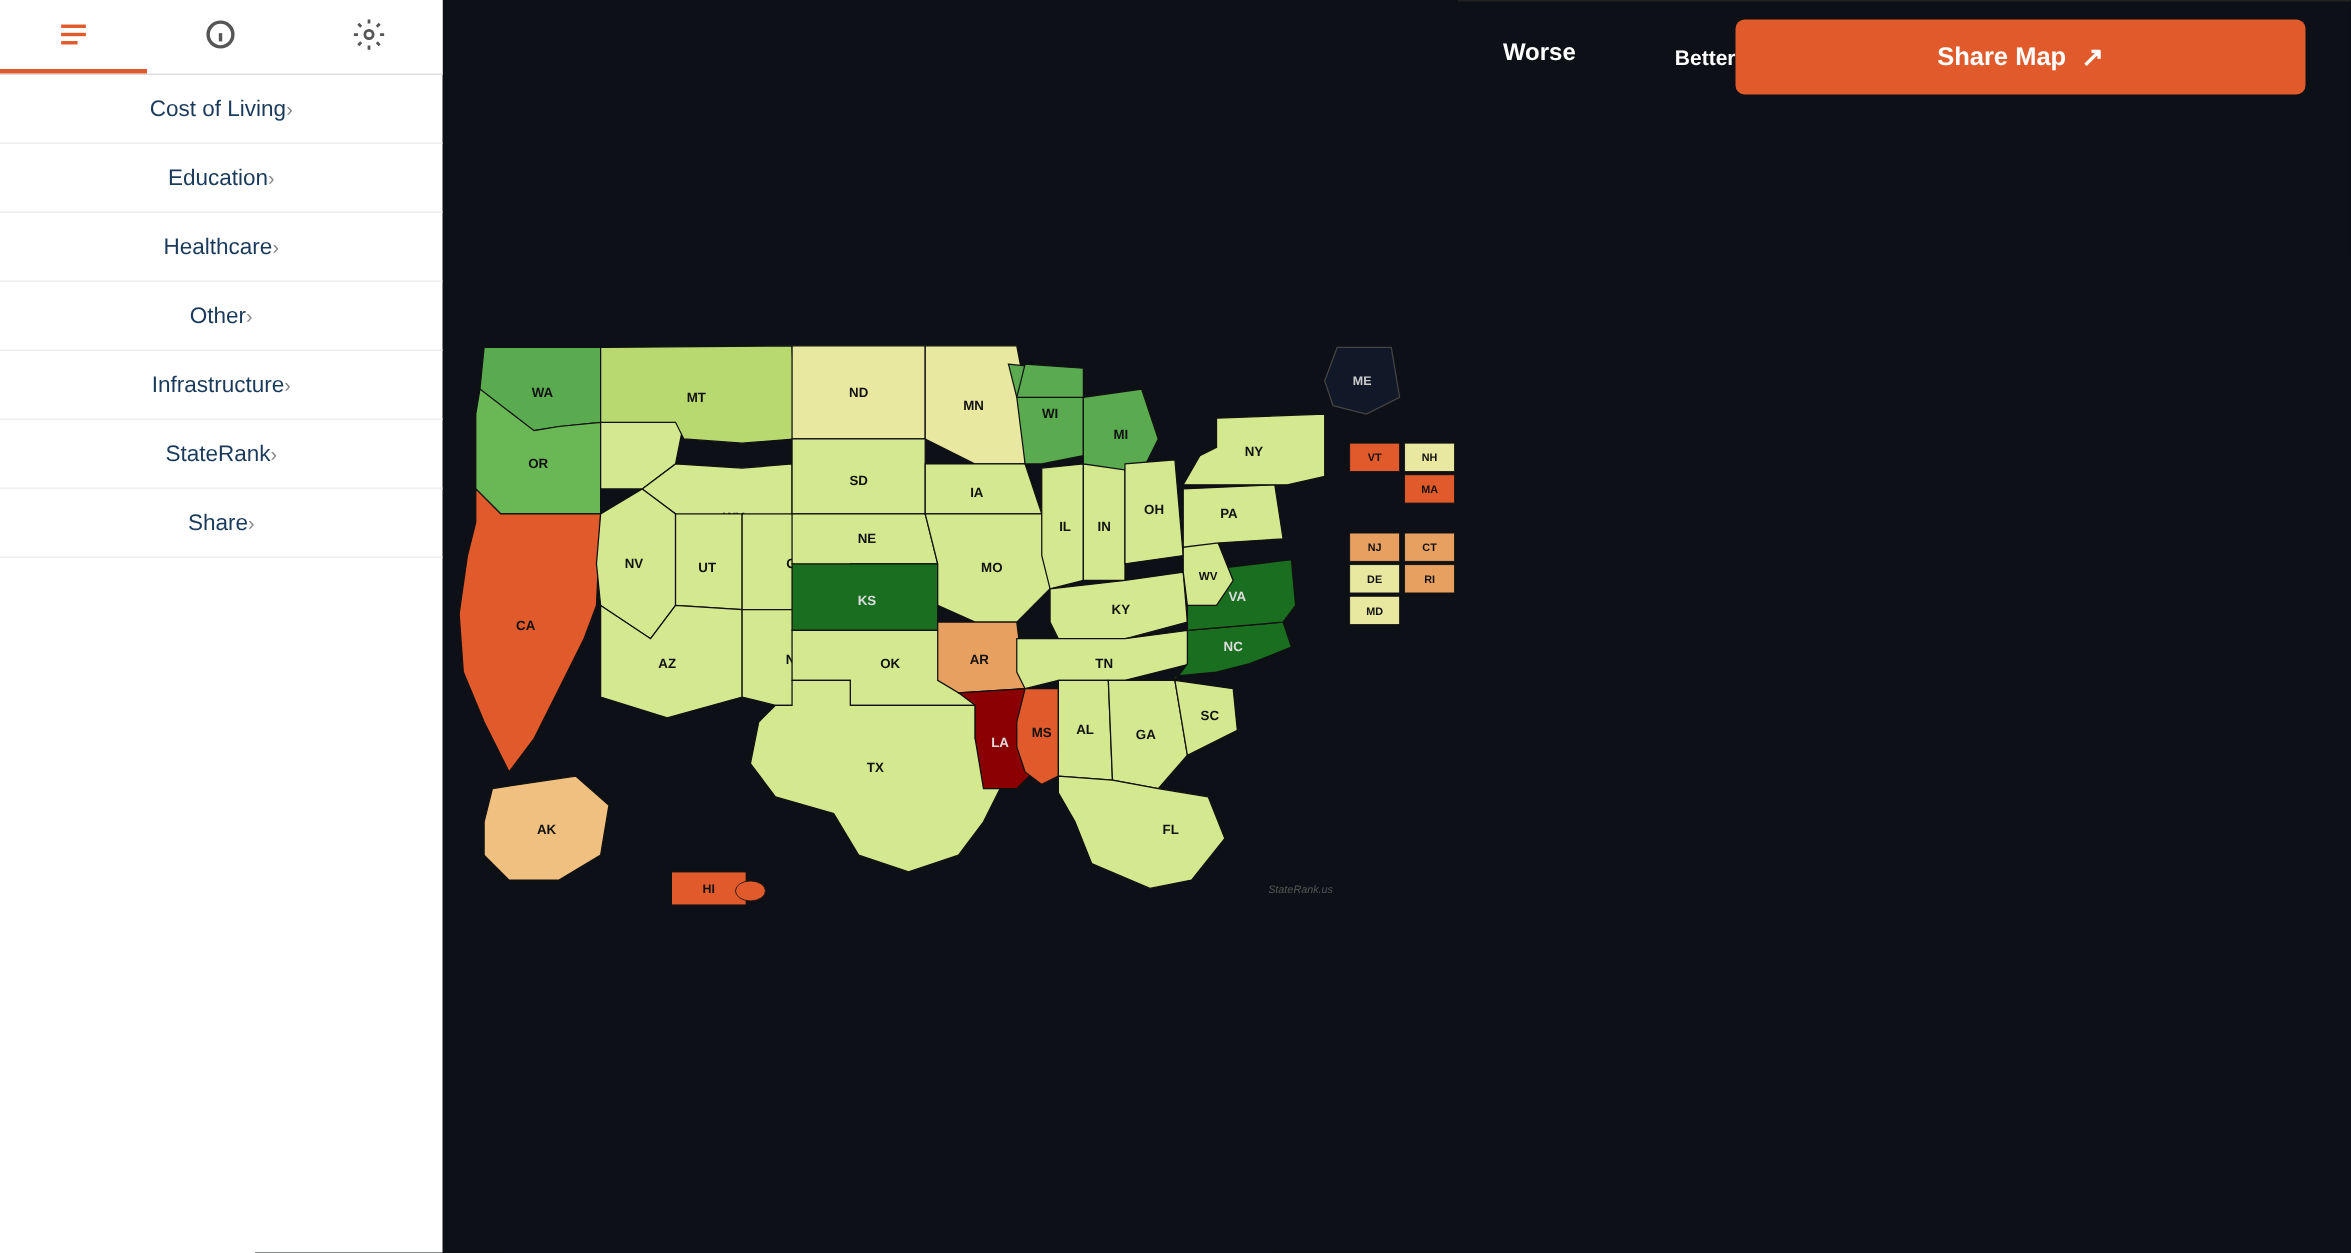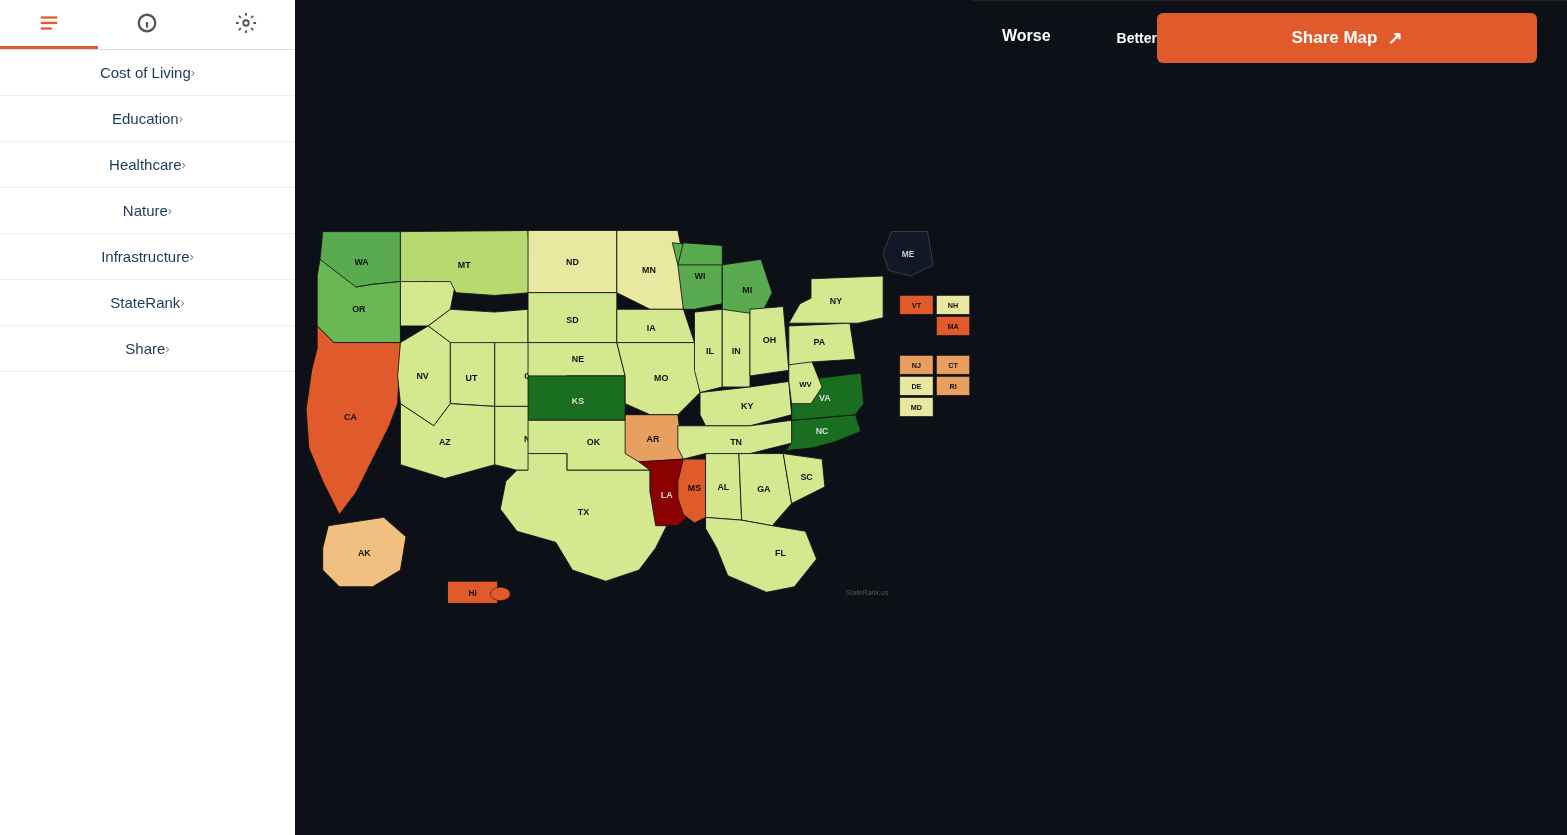--- a/index.html
+++ b/index.html
@@ -172,21 +172,21 @@
     </div>
     <div class="menu-item">
       <span>Education</span>
       <span class="chevron">›</span>
     </div>
     <div class="menu-item">
       <span>Healthcare</span>
       <span class="chevron">›</span>
     </div>
     <div class="menu-item">
-      <span>Nature</span>
+      <span>Other</span>
       <span class="chevron">›</span>
     </div>
     <div class="menu-item">
       <span>Infrastructure</span>
       <span class="chevron">›</span>
     </div>
     <div class="menu-item">
       <span>StateRank</span>
       <span class="chevron">›</span>
     </div>

